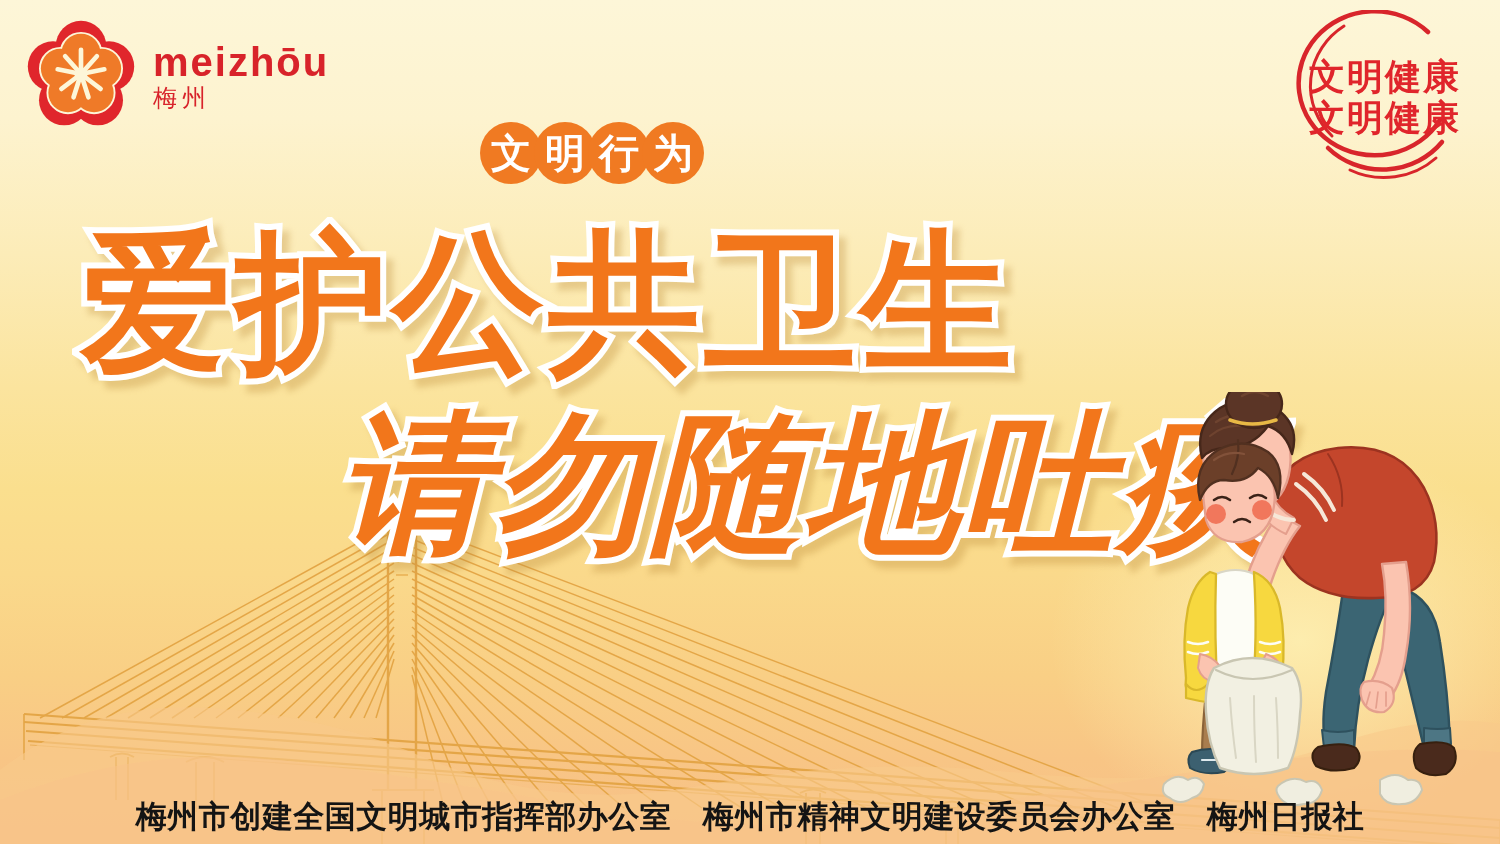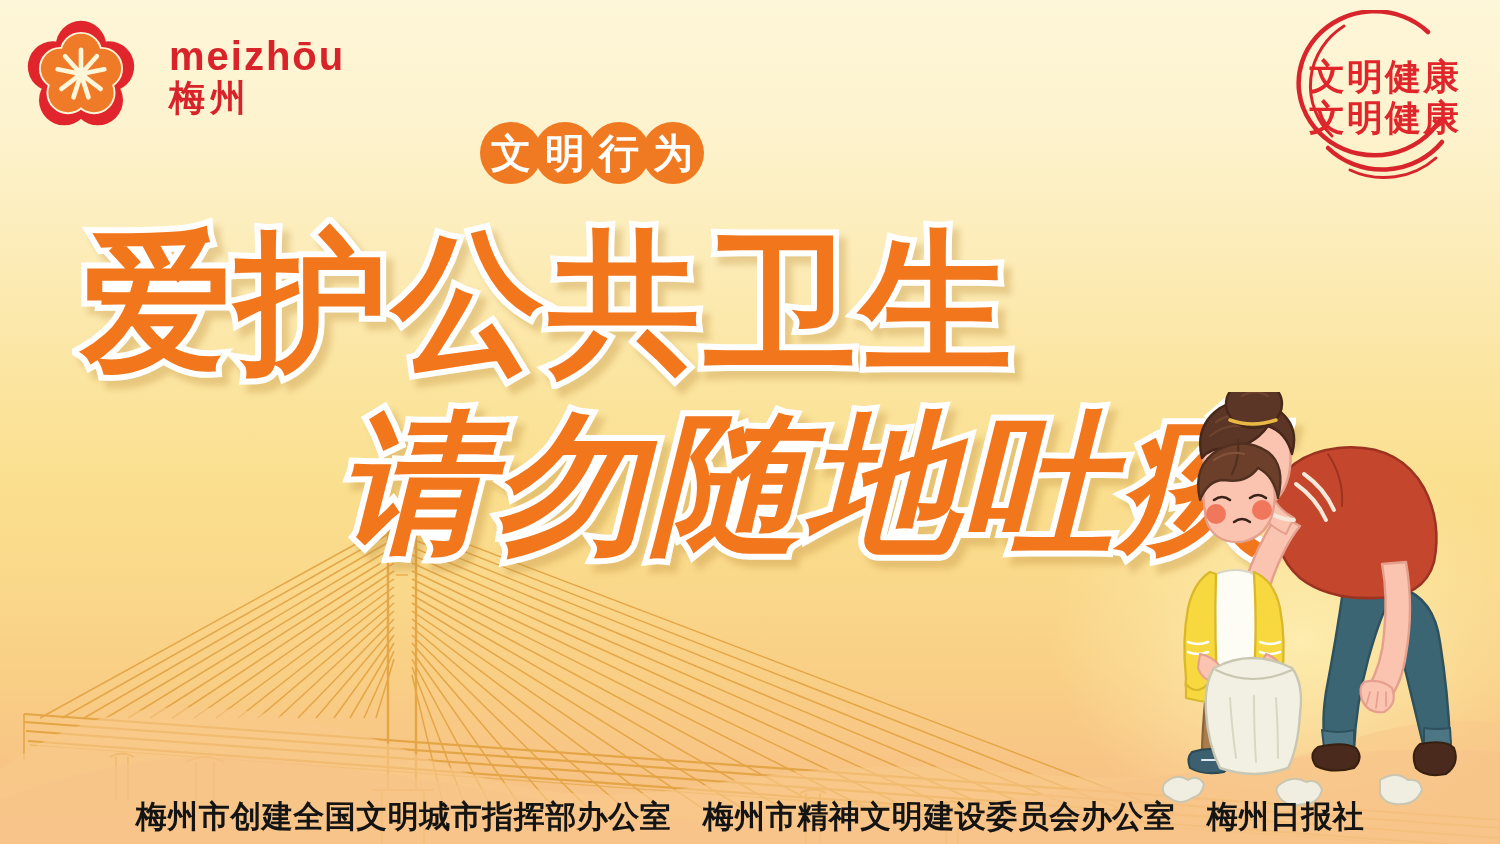--- a/index.html
+++ b/index.html
@@ -26,30 +26,30 @@
       #f7c088 100%);
   }
 
   
   .bg-layer { position:absolute; inset:0; }
   .bg-svg { position:absolute; width:100%; height:100%; display:block; }
 
   
   #logo-block {
     position:absolute; left:25px; top:18px;
-    display:flex; align-items:center; gap:32px;
+    display:flex; align-items:center; gap:16px;
   }
   #logo-mark { width:112px; height:112px; display:block; }
   #logo-words { display:flex; flex-direction:column; line-height:1; padding-top:4px; }
   #logo-pinyin {
     color:#d8232a; font-weight:bold; font-size:40px;
     letter-spacing:2px;
   }
   #logo-cn {
-    color:#d8232a; font-weight:bold; font-size:36px;
+    color:#d8232a; font-weight:normal; font-size:24px;
     letter-spacing:5px; margin-top:4px;
   }
 
   
   #badge {
     position:absolute; right:20px; top:10px;
     width:190px; height:175px;
   }
   #badge-ring { position:absolute; inset:0; width:190px; height:175px; }
   #badge-text {

